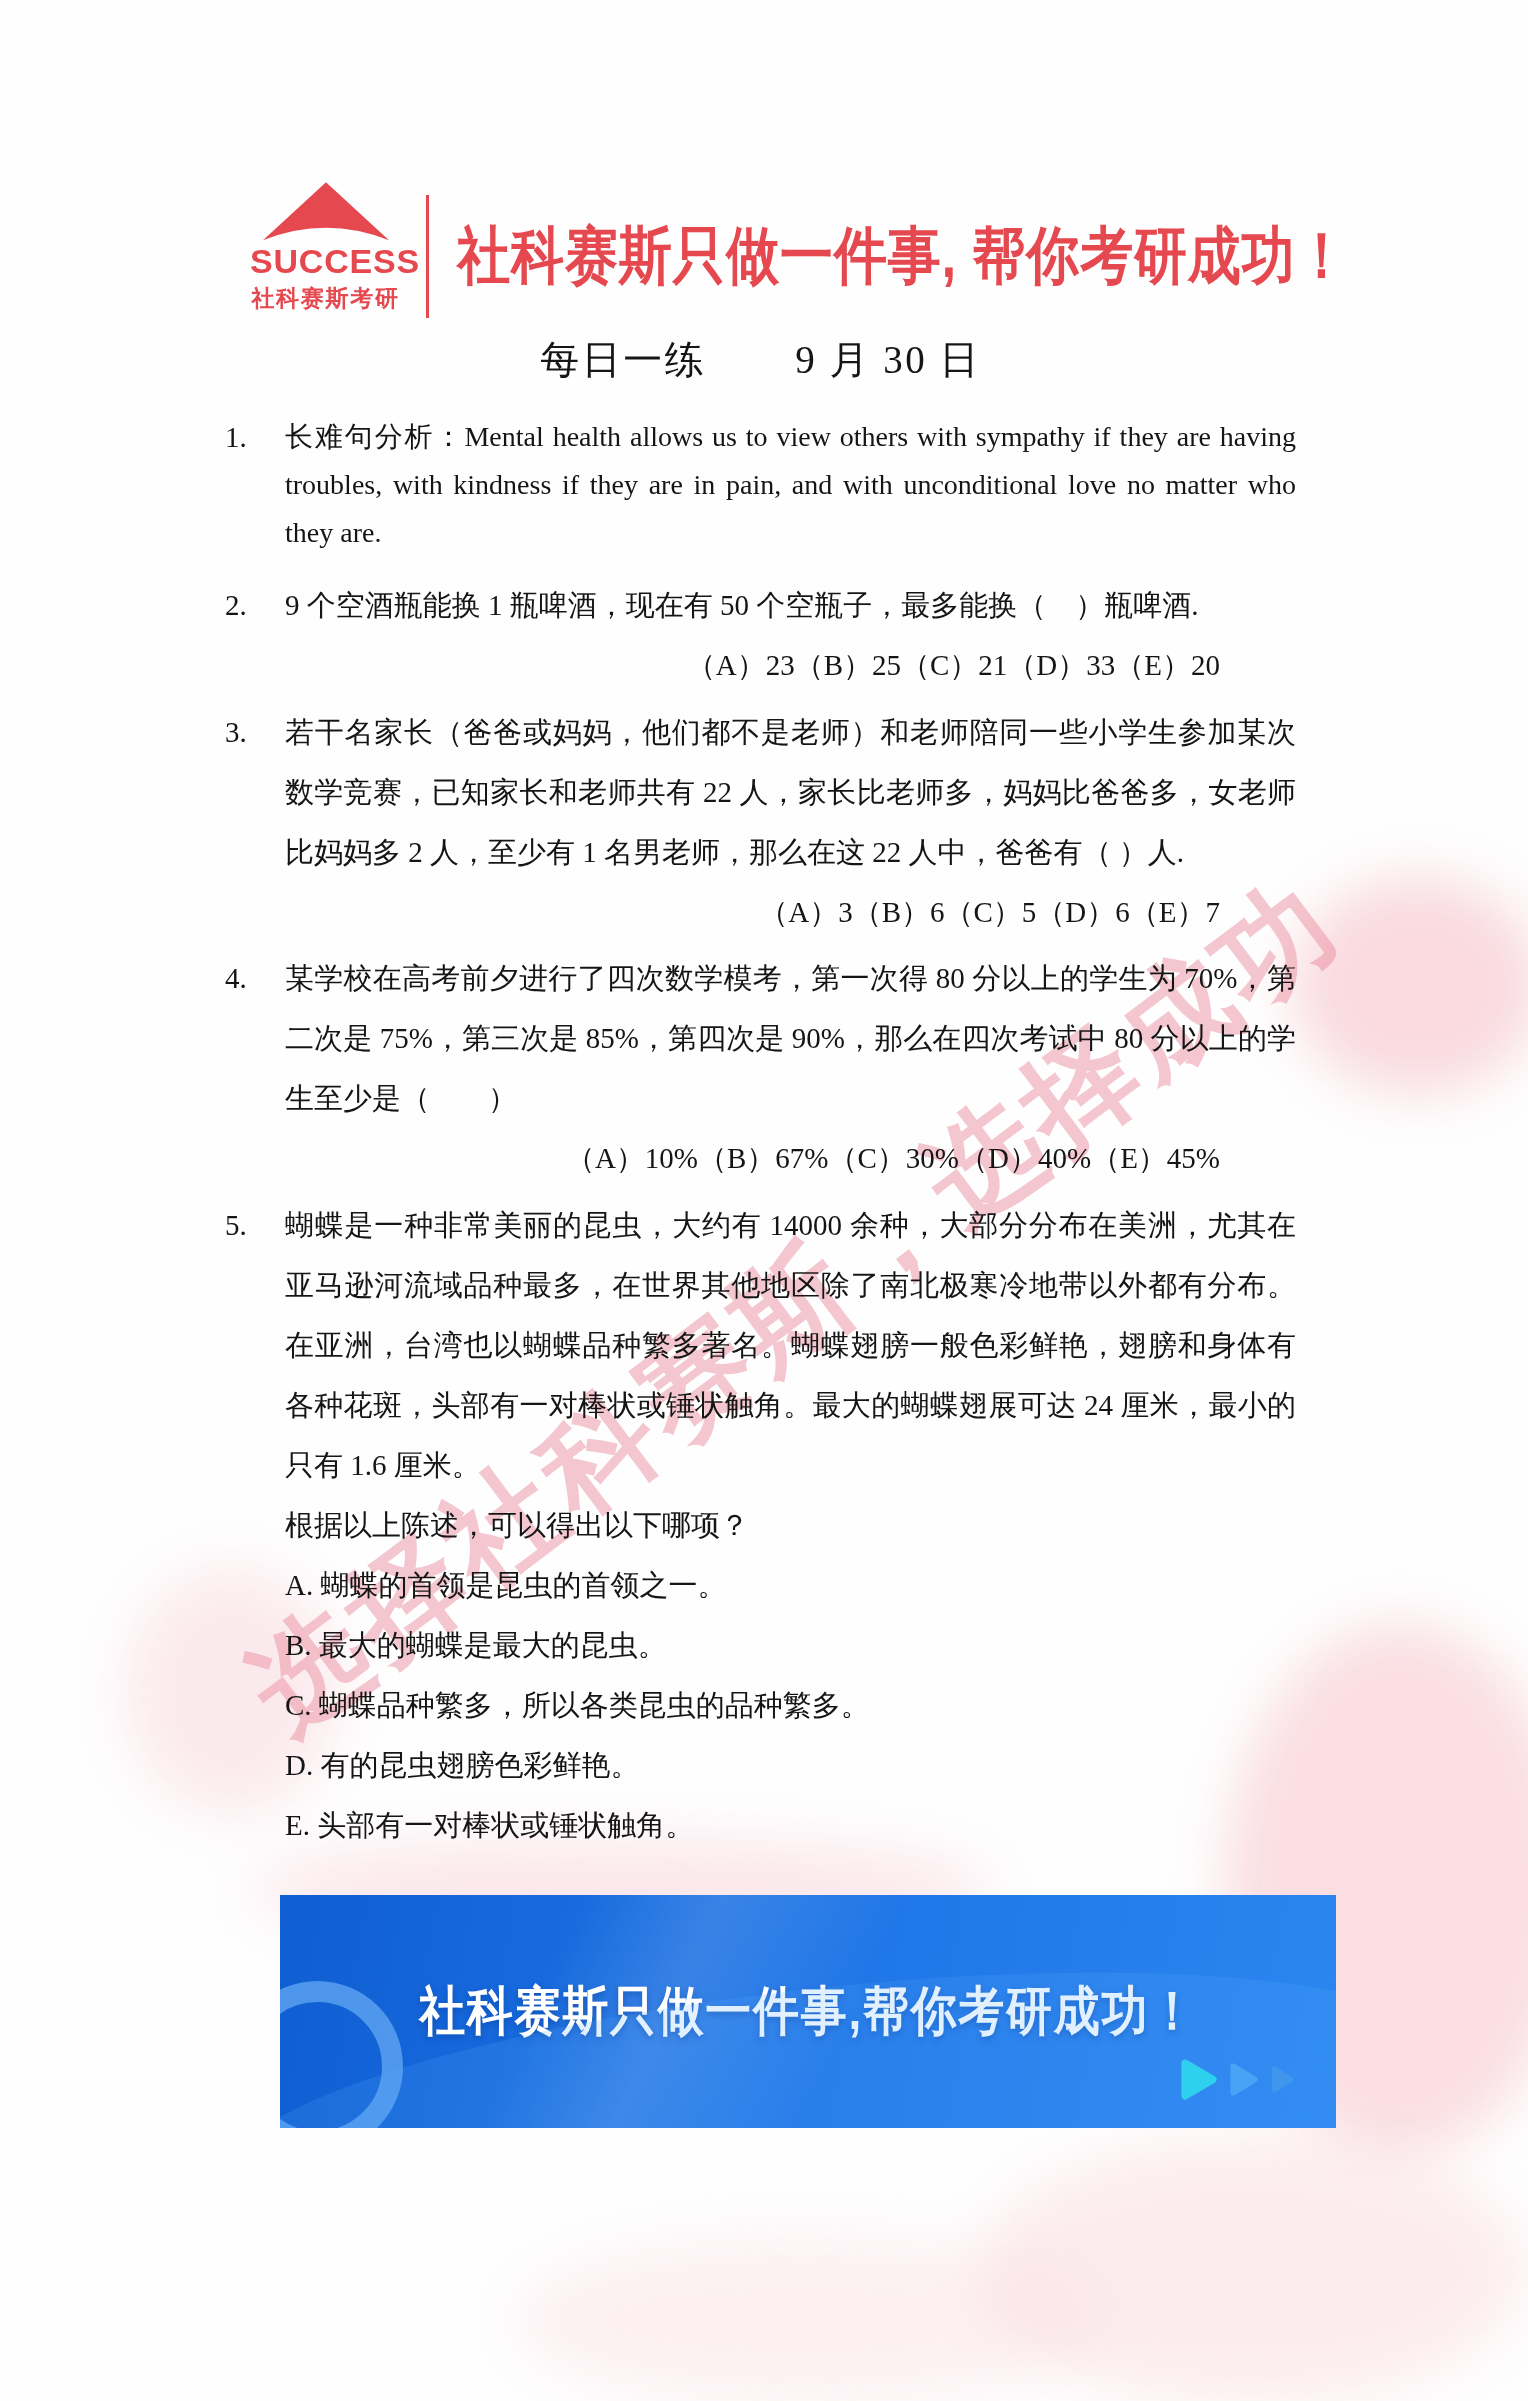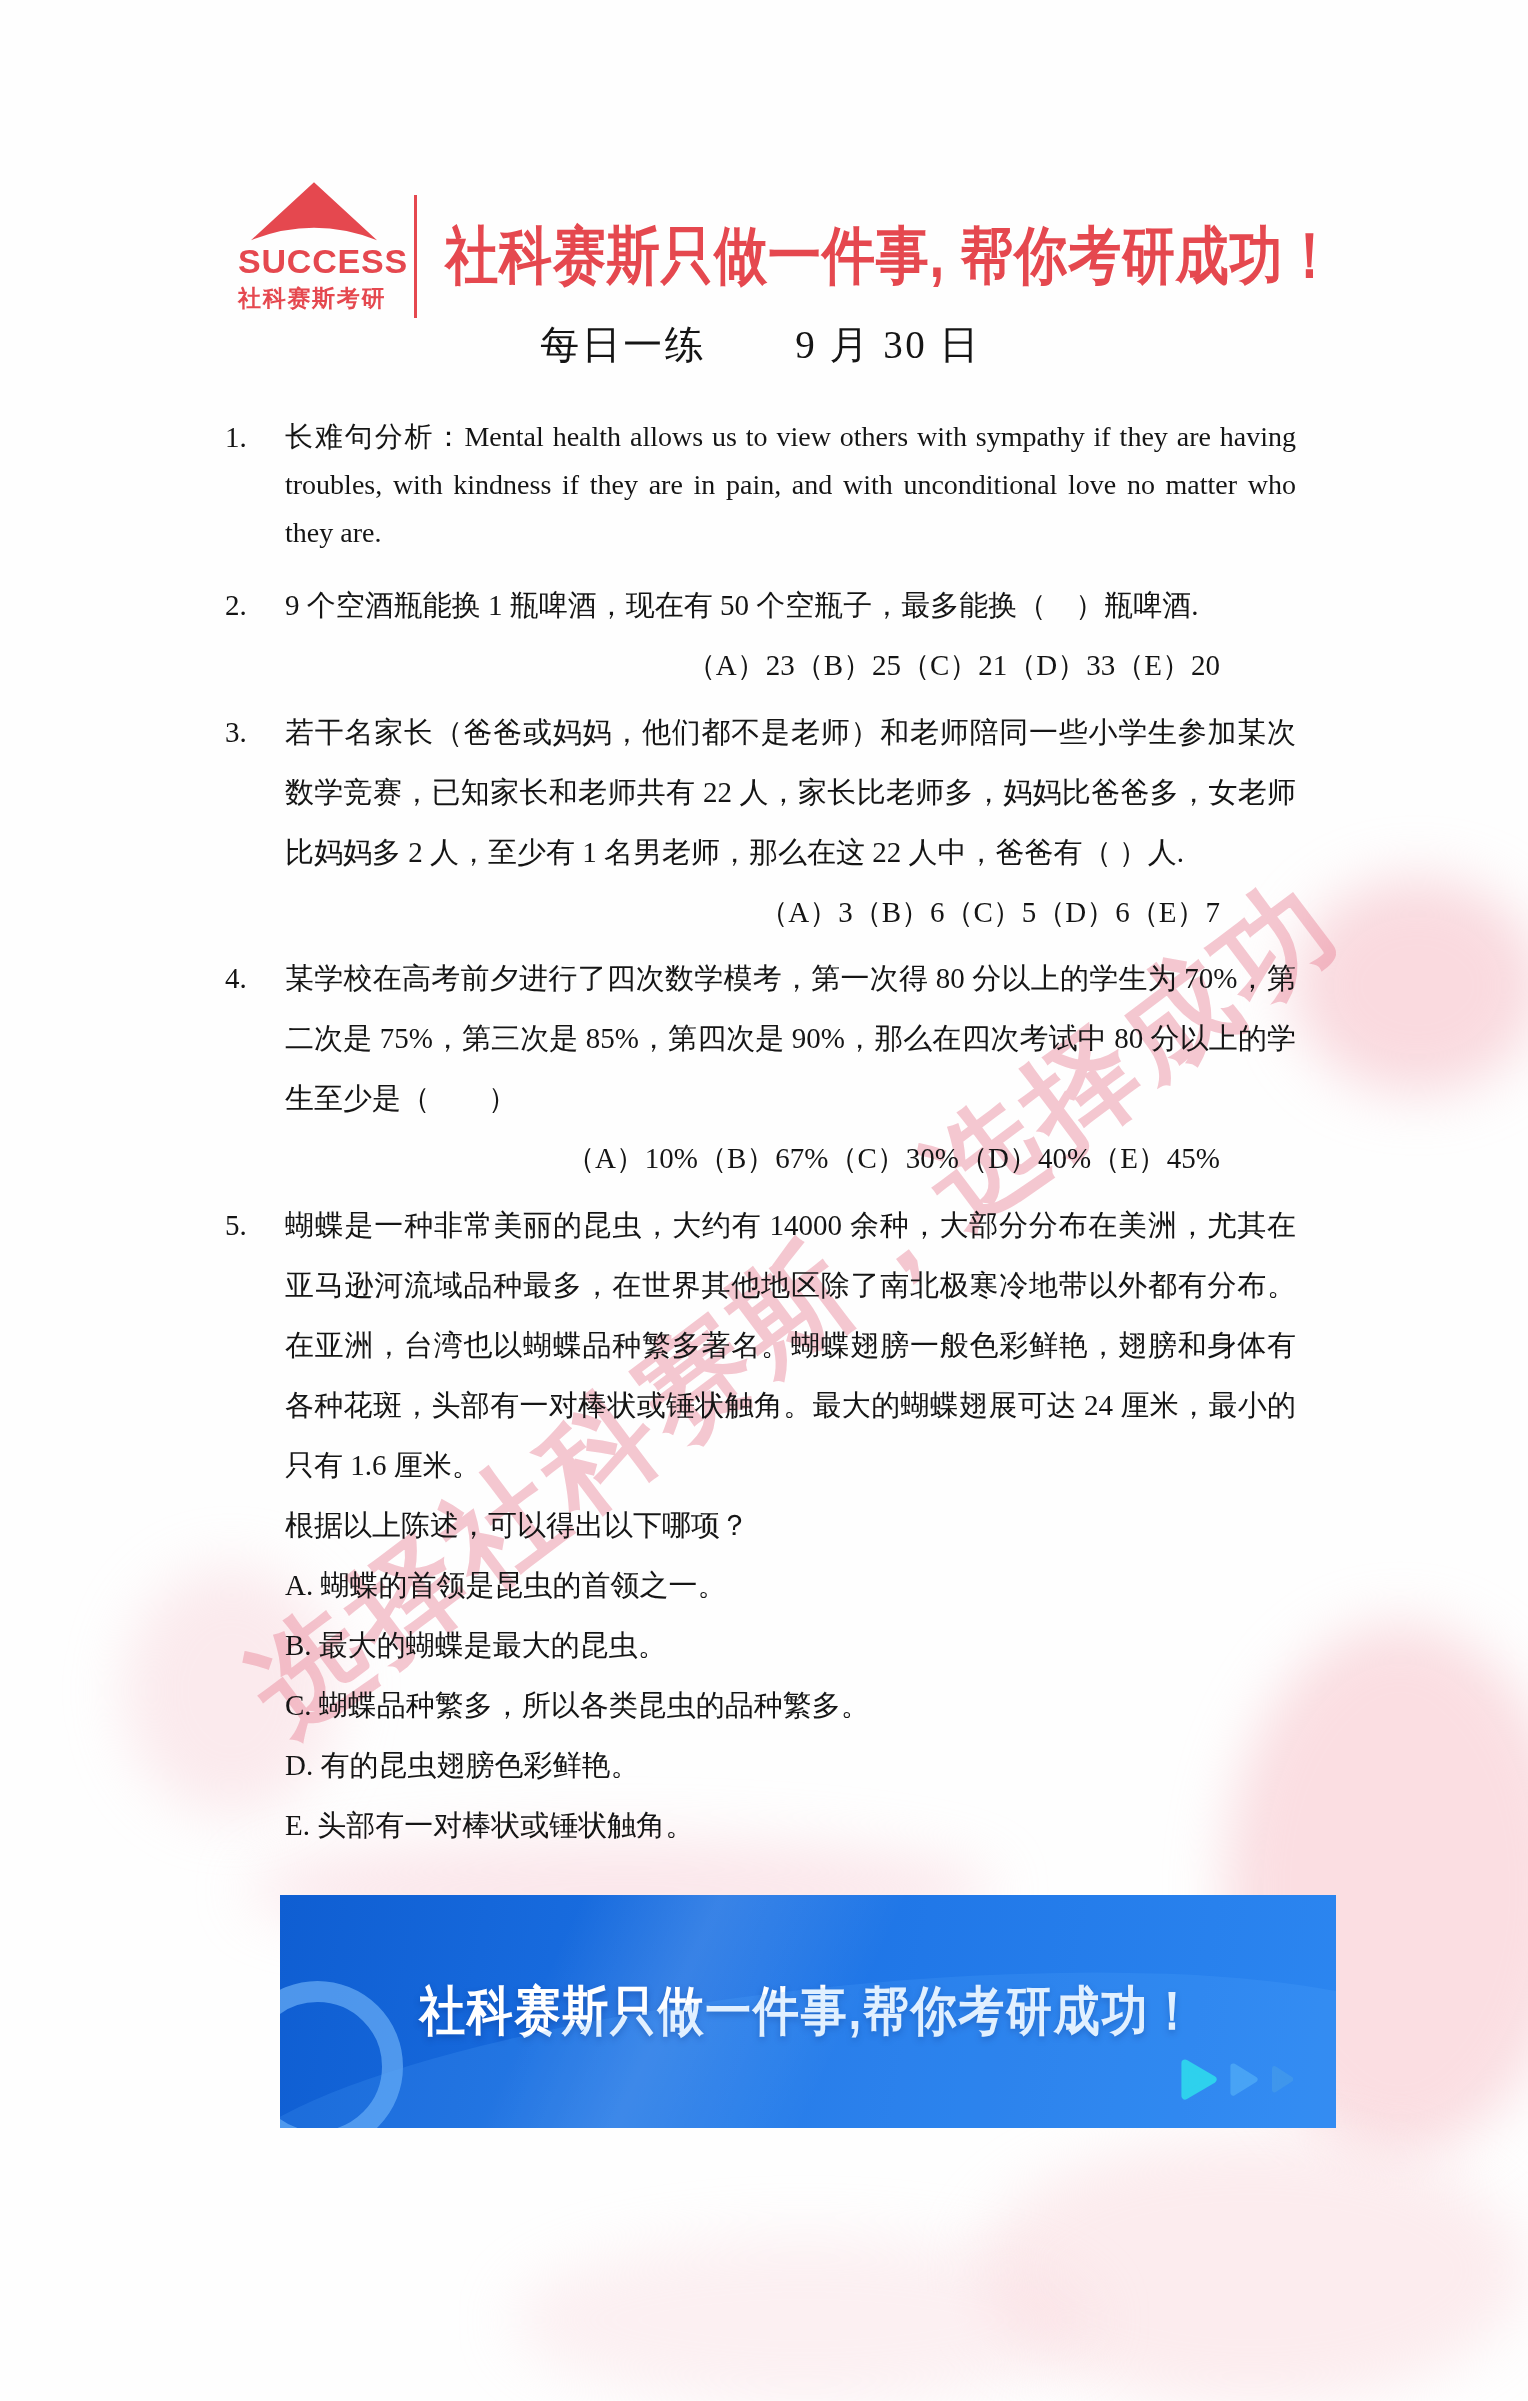--- a/index.html
+++ b/index.html
@@ -16,33 +16,33 @@
   .b6{left:514px;top:2237px;width:580px;height:166px;background:rgba(250,216,221,.35);}
 
   
   .watermark{position:absolute;left:116px;top:1185px;width:1475px;z-index:1;
              font-size:114px;font-weight:700;letter-spacing:6.6px;white-space:nowrap;
              color:rgba(230,125,146,.42);transform:rotate(-37deg);
              font-family:"Liberation Serif","DejaVu Serif",serif;}
 
   
   .header{position:absolute;left:238px;top:182px;height:147px;display:flex;z-index:3;}
-  .logo{width:151px;text-align:left;color:#e5484f;}
+  .logo{width:151px;text-align:center;color:#e5484f;margin-left:12px;}
   .roof{display:block;margin:0 auto 1.7px auto;}
   .brand{font-family:"Liberation Sans","DejaVu Sans",sans-serif;font-weight:700;
          font-size:34px;letter-spacing:0.8px;line-height:1.05;}
   .brand-sub{font-family:"Liberation Sans","DejaVu Sans",sans-serif;font-weight:700;
              font-size:23px;letter-spacing:1.7px;margin-top:4.1px;}
   .hdivider{width:3.3px;height:123px;background:#e5484f;margin:13.3px 0 0 25px;}
   .slogan{margin-left:28px;font-family:"Liberation Sans","DejaVu Sans",sans-serif;
           font-weight:900;font-size:53px;line-height:147px;color:#e5484f;
           letter-spacing:0.8px;transform:scaleY(1.18);transform-origin:left center;white-space:nowrap;}
 
   
-  .title{position:absolute;left:225px;width:1071px;top:318px;text-align:center;
+  .title{position:absolute;left:225px;width:1071px;top:333px;text-align:center;
          font-size:39px;letter-spacing:2.5px;z-index:3;}
   .title-date{margin-left:89px;}
 
   
   .questions{position:absolute;left:225px;top:413px;width:1071px;z-index:2;}
   .q{display:flex;margin-bottom:6.6px;}
   .qnum{width:60px;flex:0 0 60px;font-size:29px;line-height:60px;}
   .qbody{flex:1;}
   .qtext{margin:0;font-size:29px;line-height:60px;text-align:justify;}
   .q1 .qnum{line-height:48px;}

